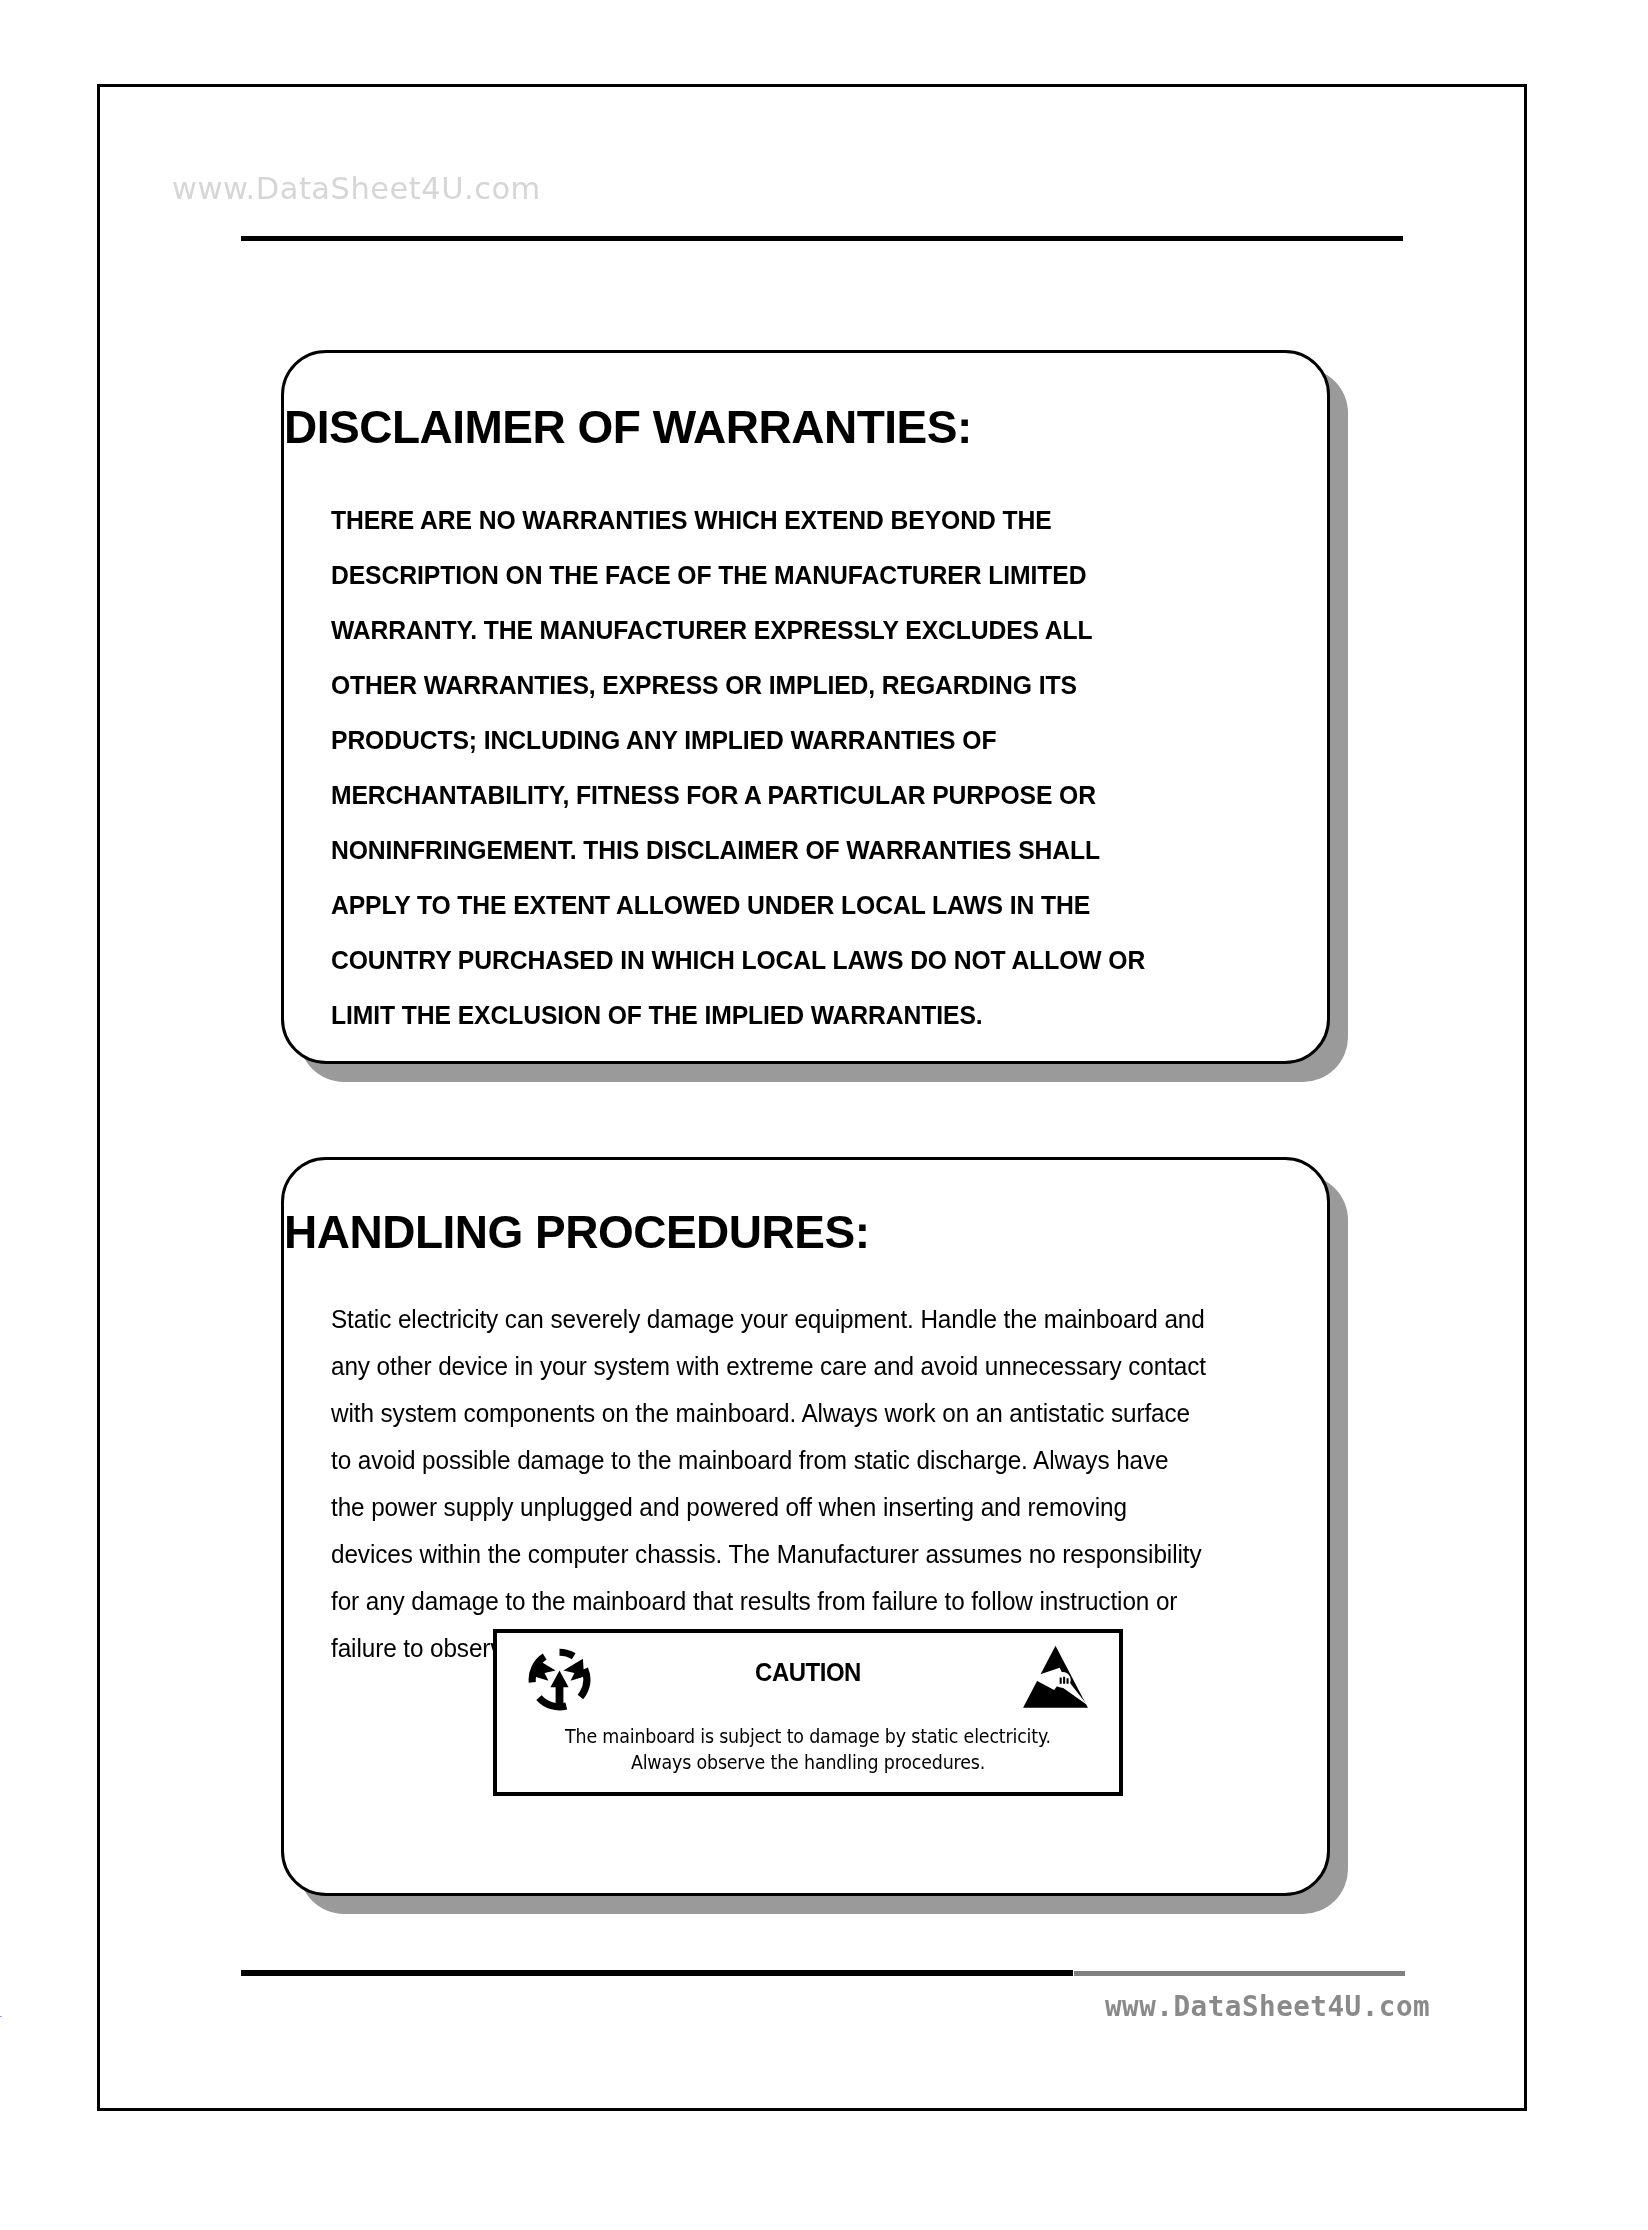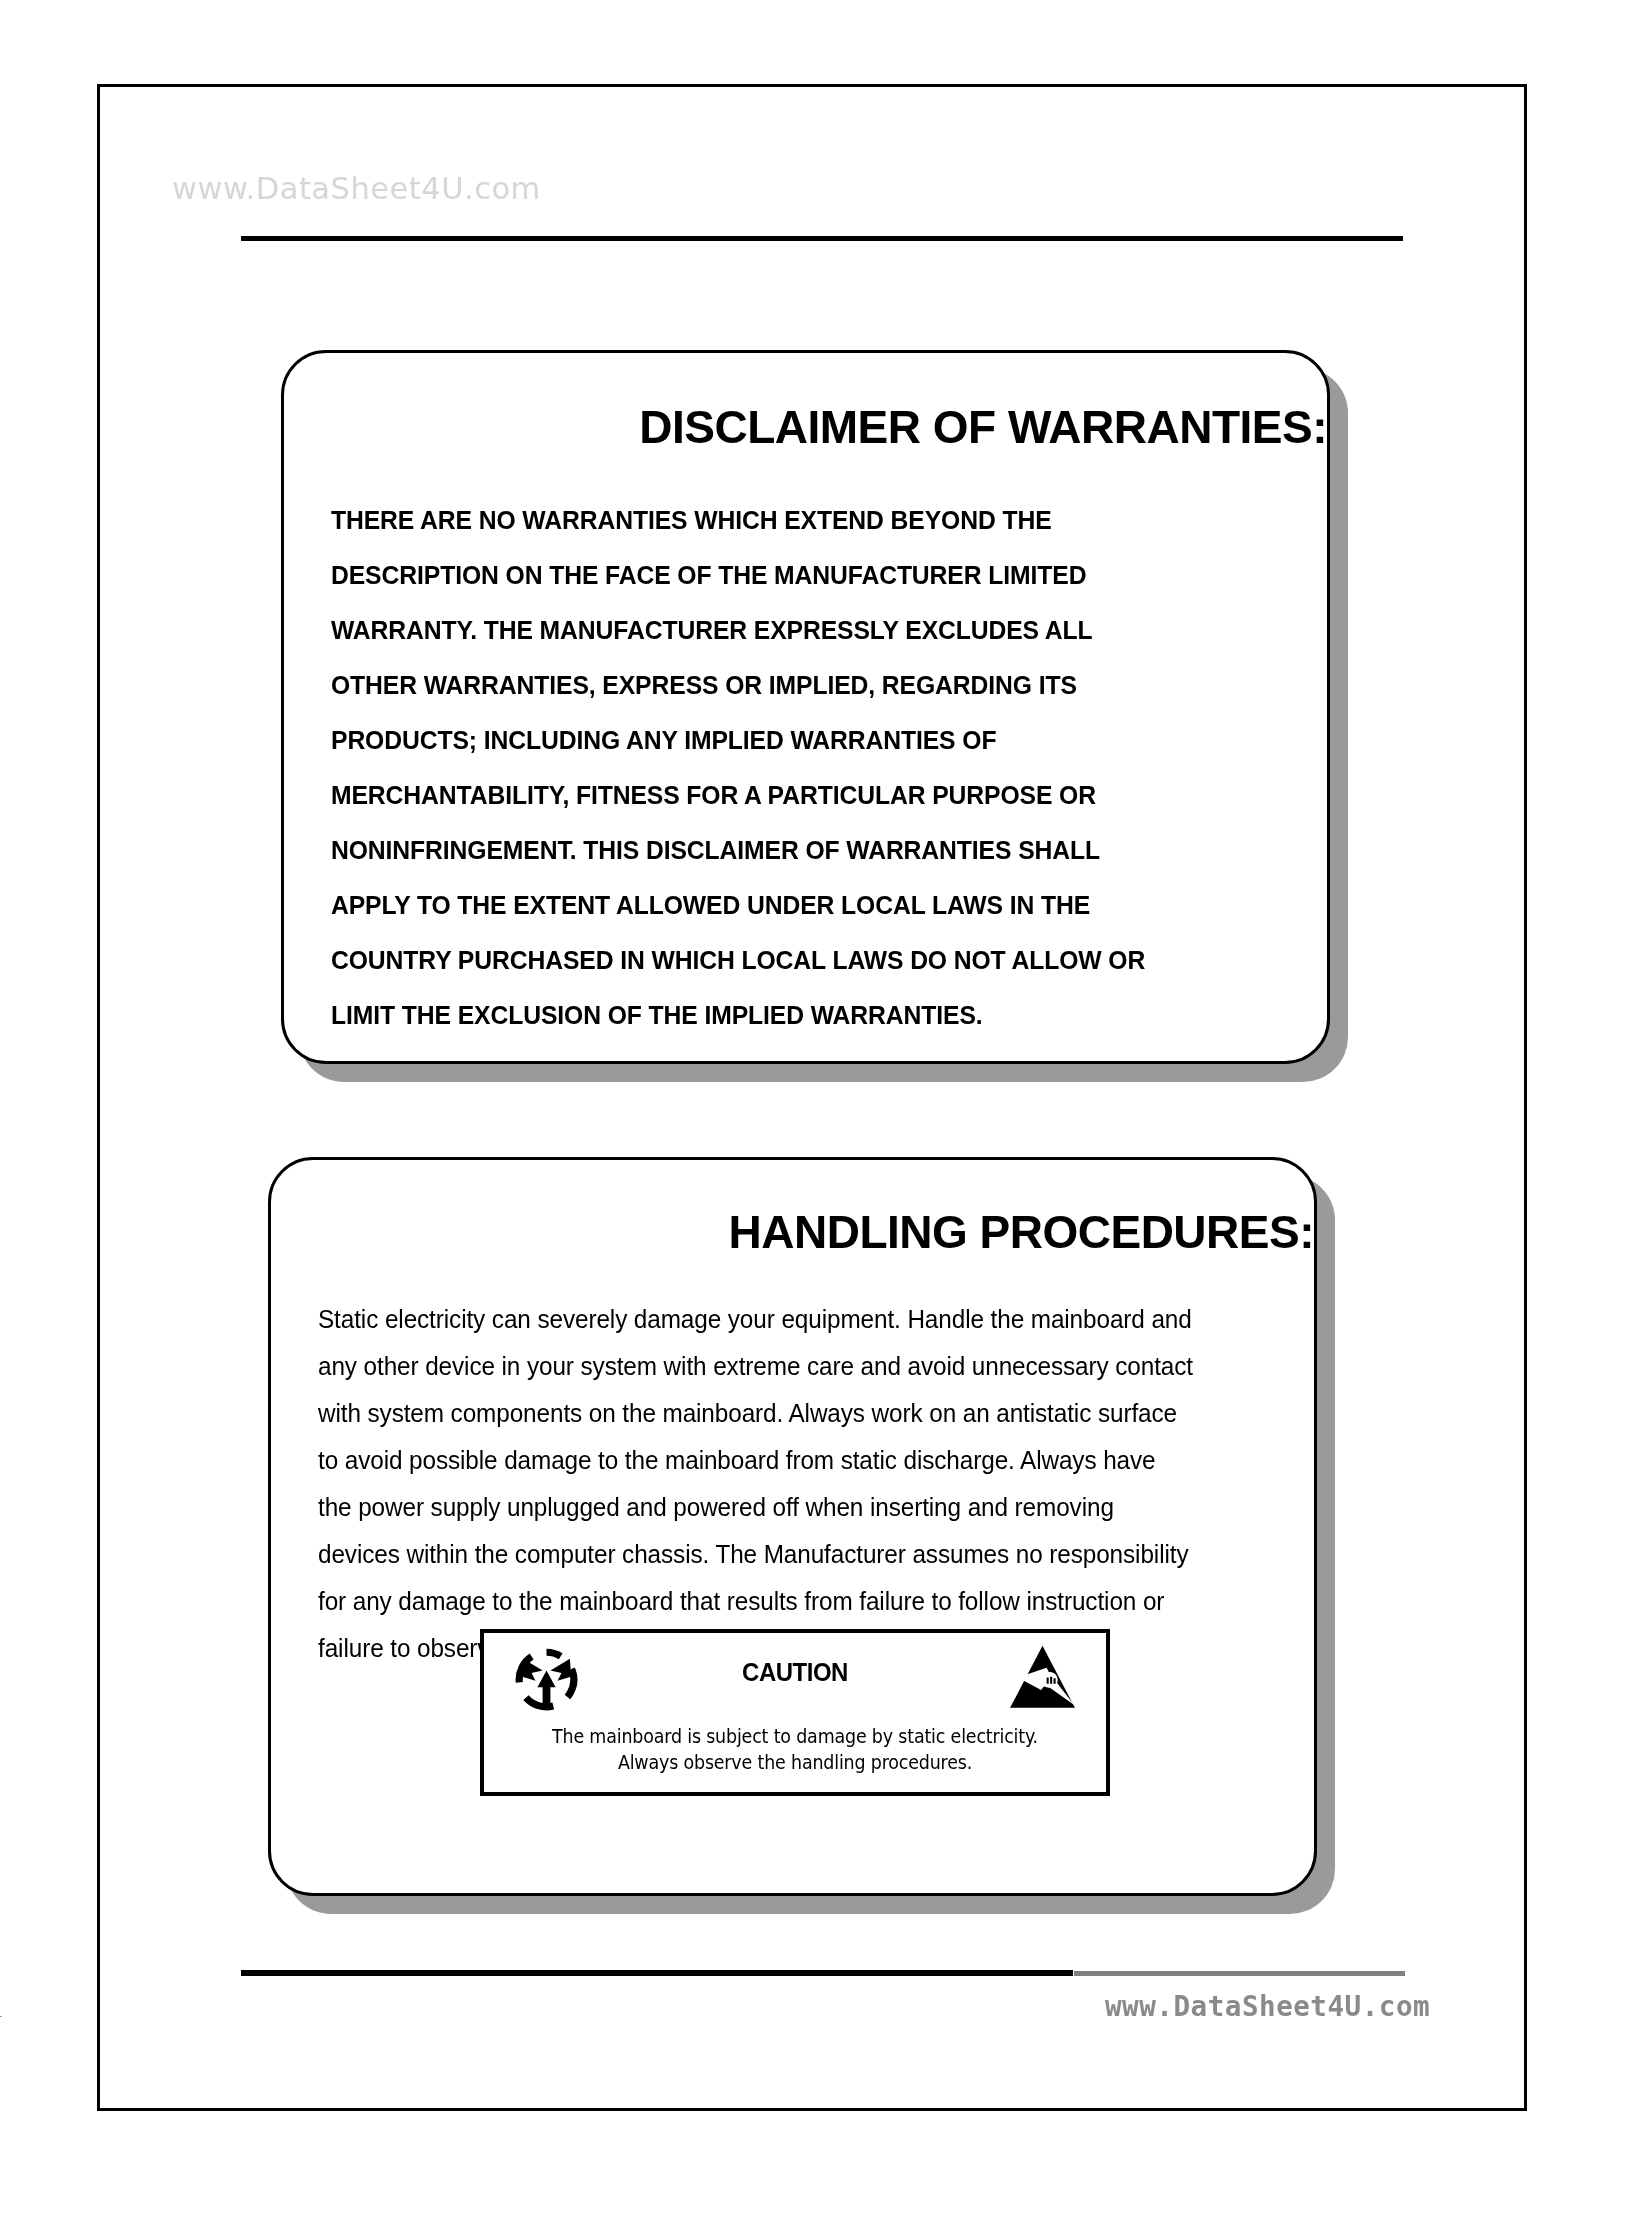--- a/index.html
+++ b/index.html
@@ -76,24 +76,24 @@
     height: 100%;
     background: #ffffff;
     border: 3.9px solid #000000;
     border-radius: 45px;
     box-sizing: border-box;
   }
 
   
   #panel-disclaimer { left: 281px; top: 350px; width: 1049px; height: 714px; }
   
-  #panel-handling  { left: 268px; top: 1157px; width: 1049px; height: 739px; }
+  #panel-handling  { left: 281px; top: 1157px; width: 1049px; height: 739px; }
 
   .panel-title {
-    text-align: right;
+    text-align: left;
     font-weight: bold;
     font-size: 46px;
     letter-spacing: -0.5px;
     color: #000000;
     font-family: "Liberation Sans", sans-serif;
   }
   #panel-disclaimer .panel-title { margin-top: 47px; }
   #panel-handling  .panel-title { margin-top: 45px; }
 
   .disclaimer-body {

